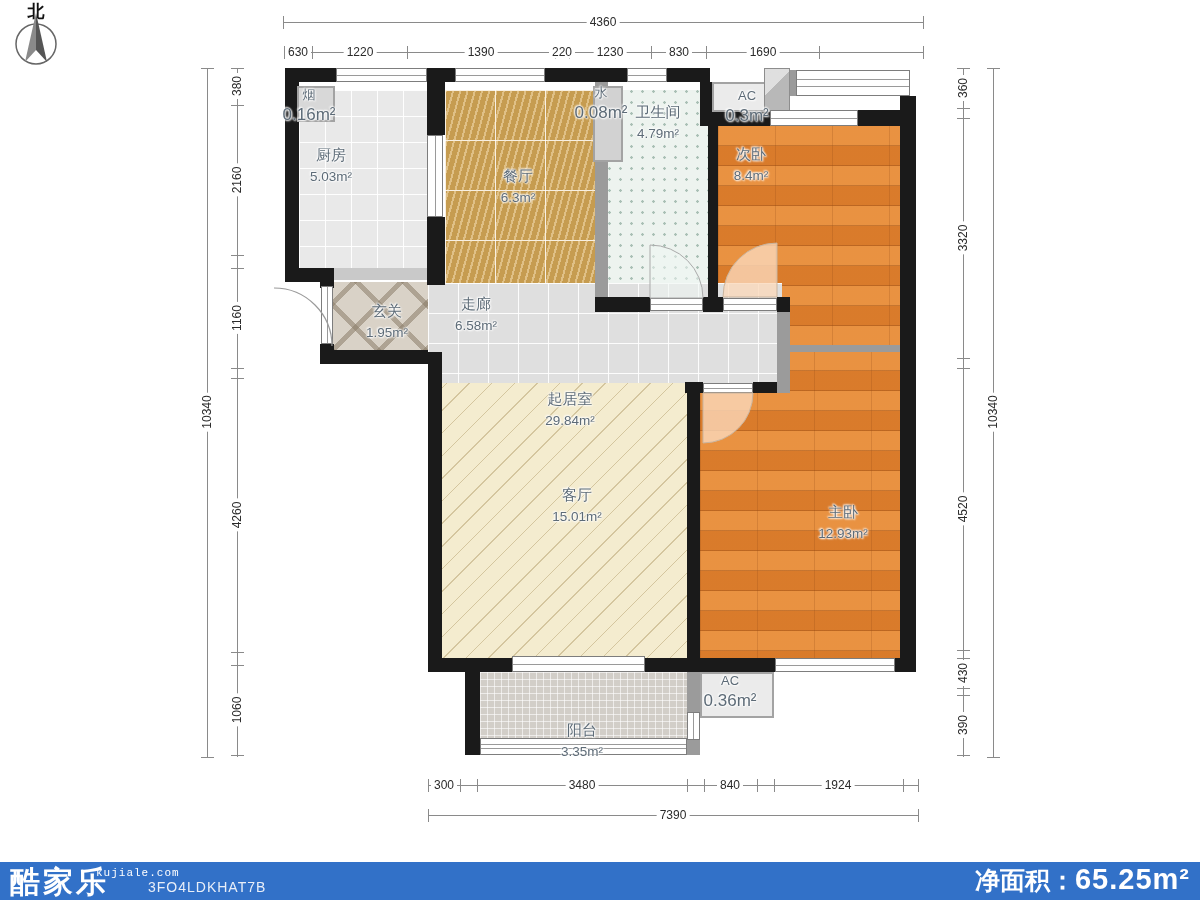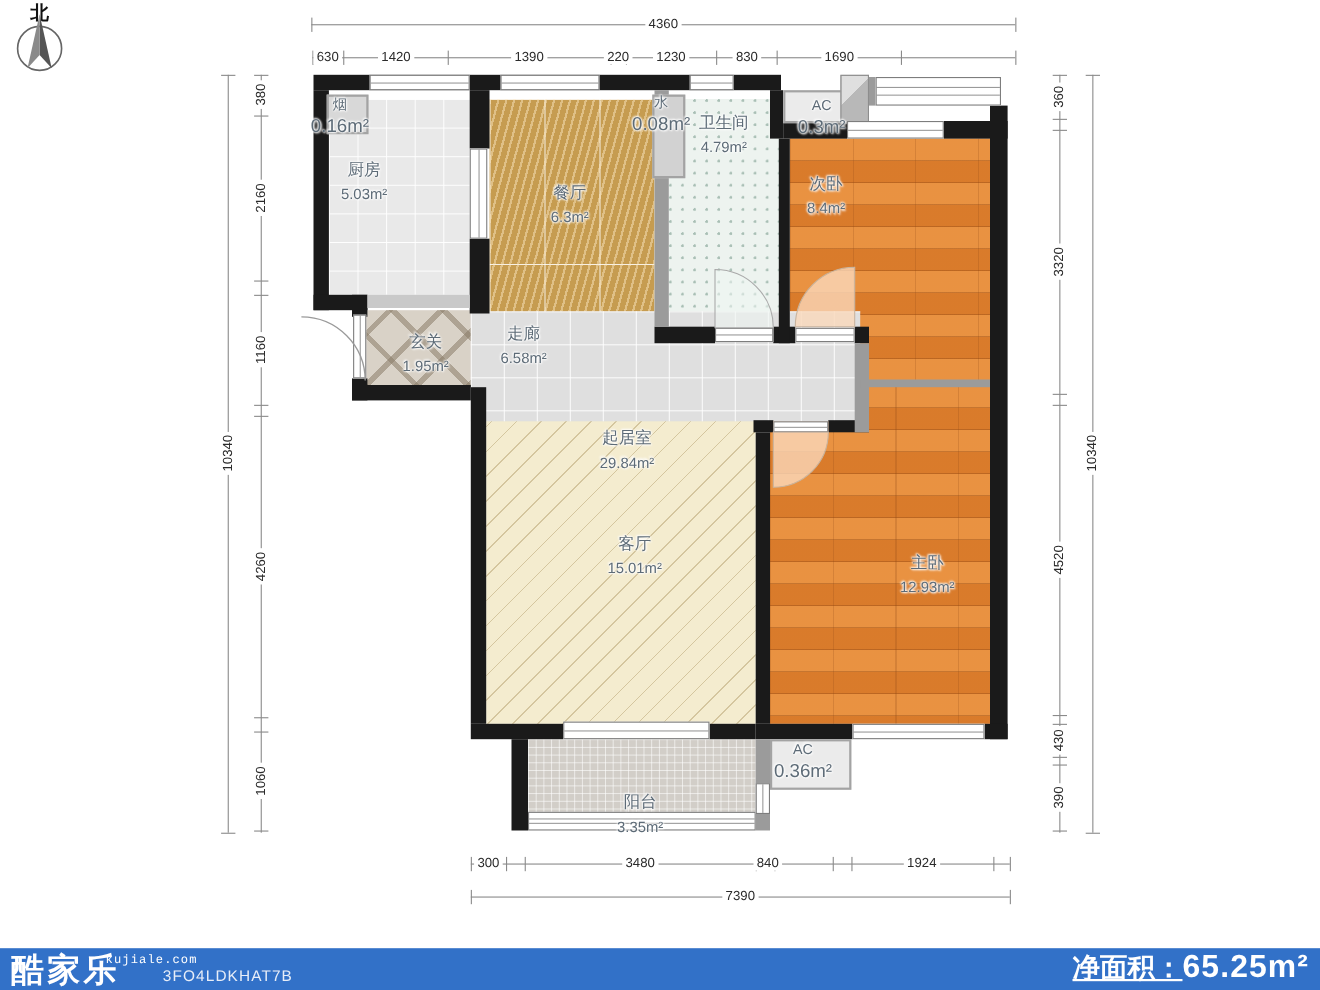--- a/index.html
+++ b/index.html
@@ -62,21 +62,21 @@
      font-size:12px;line-height:13px;padding:0 3px;white-space:nowrap;}
   .dim-label.v{transform:translate(-50%,-50%) rotate(-90deg);}
   
   #footer{position:absolute;left:0;top:862px;width:1200px;height:38px;background:#3271c8;}
   .ft-logo{position:absolute;left:10px;top:0px;color:#fff;font-size:30px;font-weight:bold;
      letter-spacing:3px;font-family:"Liberation Serif",serif;}
   .ft-sub{position:absolute;left:96px;top:5px;color:#fff;font-size:11px;letter-spacing:1px;
      font-family:"Liberation Mono",monospace;}
   .ft-code{position:absolute;left:148px;top:17px;color:#e8eef8;font-size:14px;letter-spacing:1px;}
   .ft-area{position:absolute;right:10px;top:1px;color:#fff;display:flex;align-items:baseline;}
-  .ft-area .lab{font-size:25px;font-weight:bold;text-decoration:underline;}
+  .ft-area .lab{font-size:25px;font-weight:bold;}
   .ft-area .val{font-size:29px;font-weight:bold;letter-spacing:1px;}
 </style>
 </head>
 <body>
 
 <div id="stage">
 
   <svg class="abs" style="left:6px;top:0;width:60px;height:70px" viewBox="0 0 60 70">
     <text x="30" y="17" font-size="17" font-weight="bold" fill="#111" text-anchor="middle">北</text>
     <circle cx="30" cy="44" r="20" fill="none" stroke="#666" stroke-width="1.5"></circle>
@@ -174,21 +174,21 @@
     <div class="area">0.08m²</div>
   </div>
   <div class="rlabel" style="left:658px;top:123px">
     <div>卫生间</div>
     <div class="area">4.79m²</div>
   </div>
   <div class="rlabel small" style="left:747px;top:106px">
     <div>AC</div>
     <div class="area">0.3m²</div>
   </div>
-  <div class="rlabel" style="left:751px;top:179px">
+  <div class="rlabel" style="left:751px;top:165px">
     <div>次卧</div>
     <div class="area">8.4m²</div>
   </div>
   <div class="rlabel" style="left:387px;top:322px">
     <div>玄关</div>
     <div class="area">1.95m²</div>
   </div>
   <div class="rlabel" style="left:476px;top:315px">
     <div>走廊</div>
     <div class="area">6.58m²</div>
@@ -223,21 +223,21 @@
       <div class="dim-tick" style="left: 284px; top: 46px; width: 1px; height: 13px;"></div>
       <div class="dim-tick" style="left: 312px; top: 46px; width: 1px; height: 13px;"></div>
       <div class="dim-tick" style="left: 407px; top: 46px; width: 1px; height: 13px;"></div>
       <div class="dim-tick" style="left: 555px; top: 46px; width: 1px; height: 13px;"></div>
       <div class="dim-tick" style="left: 569px; top: 46px; width: 1px; height: 13px;"></div>
       <div class="dim-tick" style="left: 651px; top: 46px; width: 1px; height: 13px;"></div>
       <div class="dim-tick" style="left: 706px; top: 46px; width: 1px; height: 13px;"></div>
       <div class="dim-tick" style="left: 819px; top: 46px; width: 1px; height: 13px;"></div>
       <div class="dim-tick" style="left: 923px; top: 46px; width: 1px; height: 13px;"></div>
       <span class="dim-label" style="left: 298px; top: 52px;">630</span>
-      <span class="dim-label" style="left: 360px; top: 52px;">1420</span>
+      <span class="dim-label" style="left: 360px; top: 52px;">1220</span>
       <span class="dim-label" style="left: 481px; top: 52px;">1390</span>
       <span class="dim-label" style="left: 562px; top: 52px;">220</span>
       <span class="dim-label" style="left: 610px; top: 52px;">1230</span>
       <span class="dim-label" style="left: 679px; top: 52px;">830</span>
       <span class="dim-label" style="left: 763px; top: 52px;">1690</span>
       <div class="dim-line-v" style="left: 207px; top: 68px; height: 689px;"></div>
       <div class="dim-tick" style="left: 201px; top: 68px; width: 13px; height: 1px;"></div>
       <div class="dim-tick" style="left: 201px; top: 757px; width: 13px; height: 1px;"></div>
       <span class="dim-label v" style="left: 207px; top: 412px;">10340</span>
       <div class="dim-line-v" style="left: 237px; top: 68px; height: 689px;"></div>
@@ -280,21 +280,21 @@
       <div class="dim-tick" style="left: 460px; top: 779px; width: 1px; height: 13px;"></div>
       <div class="dim-tick" style="left: 477px; top: 779px; width: 1px; height: 13px;"></div>
       <div class="dim-tick" style="left: 687px; top: 779px; width: 1px; height: 13px;"></div>
       <div class="dim-tick" style="left: 704px; top: 779px; width: 1px; height: 13px;"></div>
       <div class="dim-tick" style="left: 757px; top: 779px; width: 1px; height: 13px;"></div>
       <div class="dim-tick" style="left: 774px; top: 779px; width: 1px; height: 13px;"></div>
       <div class="dim-tick" style="left: 903px; top: 779px; width: 1px; height: 13px;"></div>
       <div class="dim-tick" style="left: 918px; top: 779px; width: 1px; height: 13px;"></div>
       <span class="dim-label" style="left: 444px; top: 785px;">300</span>
       <span class="dim-label" style="left: 582px; top: 785px;">3480</span>
-      <span class="dim-label" style="left: 698px; top: 785px;">840</span>
+      <span class="dim-label" style="left: 730px; top: 785px;">840</span>
       <span class="dim-label" style="left: 838px; top: 785px;">1924</span>
       <div class="dim-line-h" style="left: 428px; top: 815px; width: 490px;"></div>
       <div class="dim-tick" style="left: 428px; top: 809px; width: 1px; height: 13px;"></div>
       <div class="dim-tick" style="left: 918px; top: 809px; width: 1px; height: 13px;"></div>
       <span class="dim-label" style="left: 673px; top: 815px;">7390</span>
     </div>
 
   <div id="footer">
     <span class="ft-logo">酷家乐</span>
     <span class="ft-sub">kujiale.com</span>

